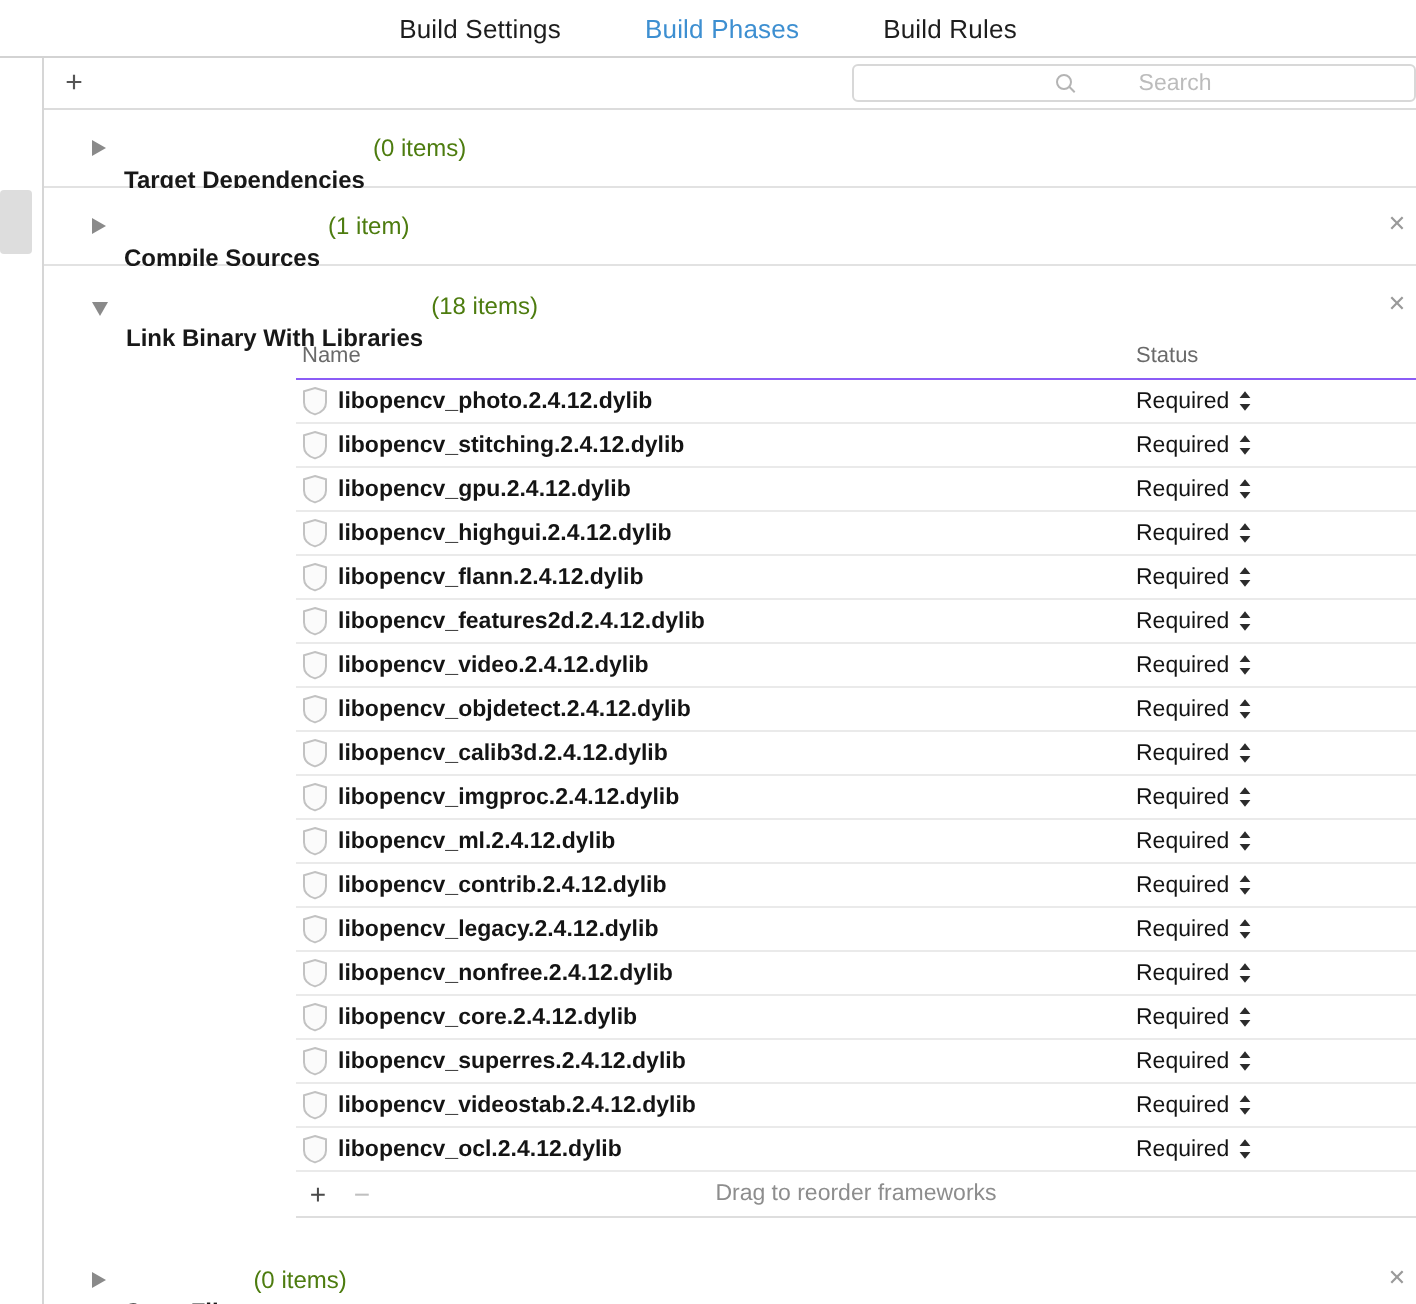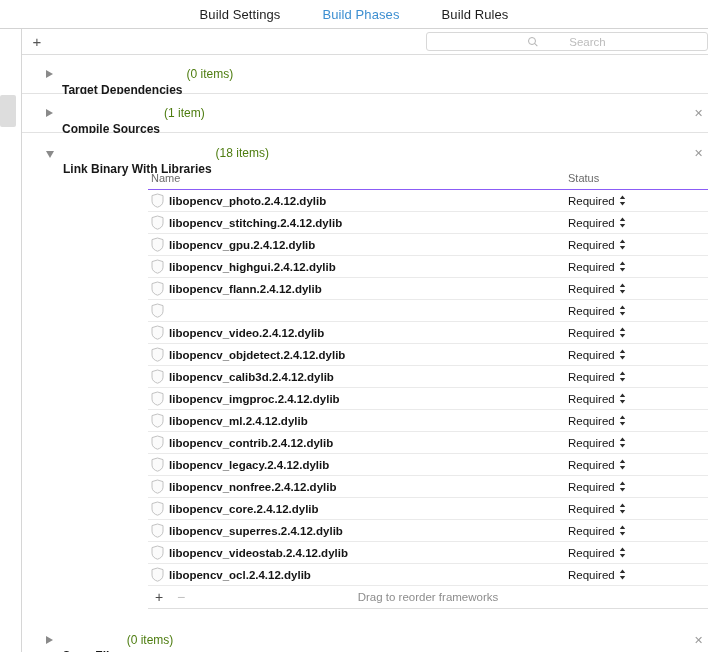--- a/index.html
+++ b/index.html
@@ -414,20 +414,21 @@
                 <path d="M3.5 0.6 L6.2 4.0 L0.8 4.0 Z" fill="#2c2c2c"></path>
                 <path d="M3.5 10.4 L0.8 7.0 L6.2 7.0 Z" fill="#2c2c2c"></path>
               </svg>
             </div>
           </div>
           <div class="fw-row">
             <div class="fw-name-cell">
               <svg class="dylib-icon" viewBox="0 0 13 15">
                 <path d="M6.5 1 L12 2.6 L12 8.2 C12 11.3 9.5 13.3 6.5 14.2 C3.5 13.3 1 11.3 1 8.2 L1 2.6 Z" fill="#fbfbfb" stroke="#c2c2c2" stroke-width="1"></path>
               </svg>
+              <span class="fw-label">libopencv_features2d.2.4.12.dylib</span>
             </div>
             <div class="fw-status-cell">
               <span>Required</span>
               <svg class="stepper" viewBox="0 0 7 11">
                 <path d="M3.5 0.6 L6.2 4.0 L0.8 4.0 Z" fill="#2c2c2c"></path>
                 <path d="M3.5 10.4 L0.8 7.0 L6.2 7.0 Z" fill="#2c2c2c"></path>
               </svg>
             </div>
           </div>
           <div class="fw-row">

